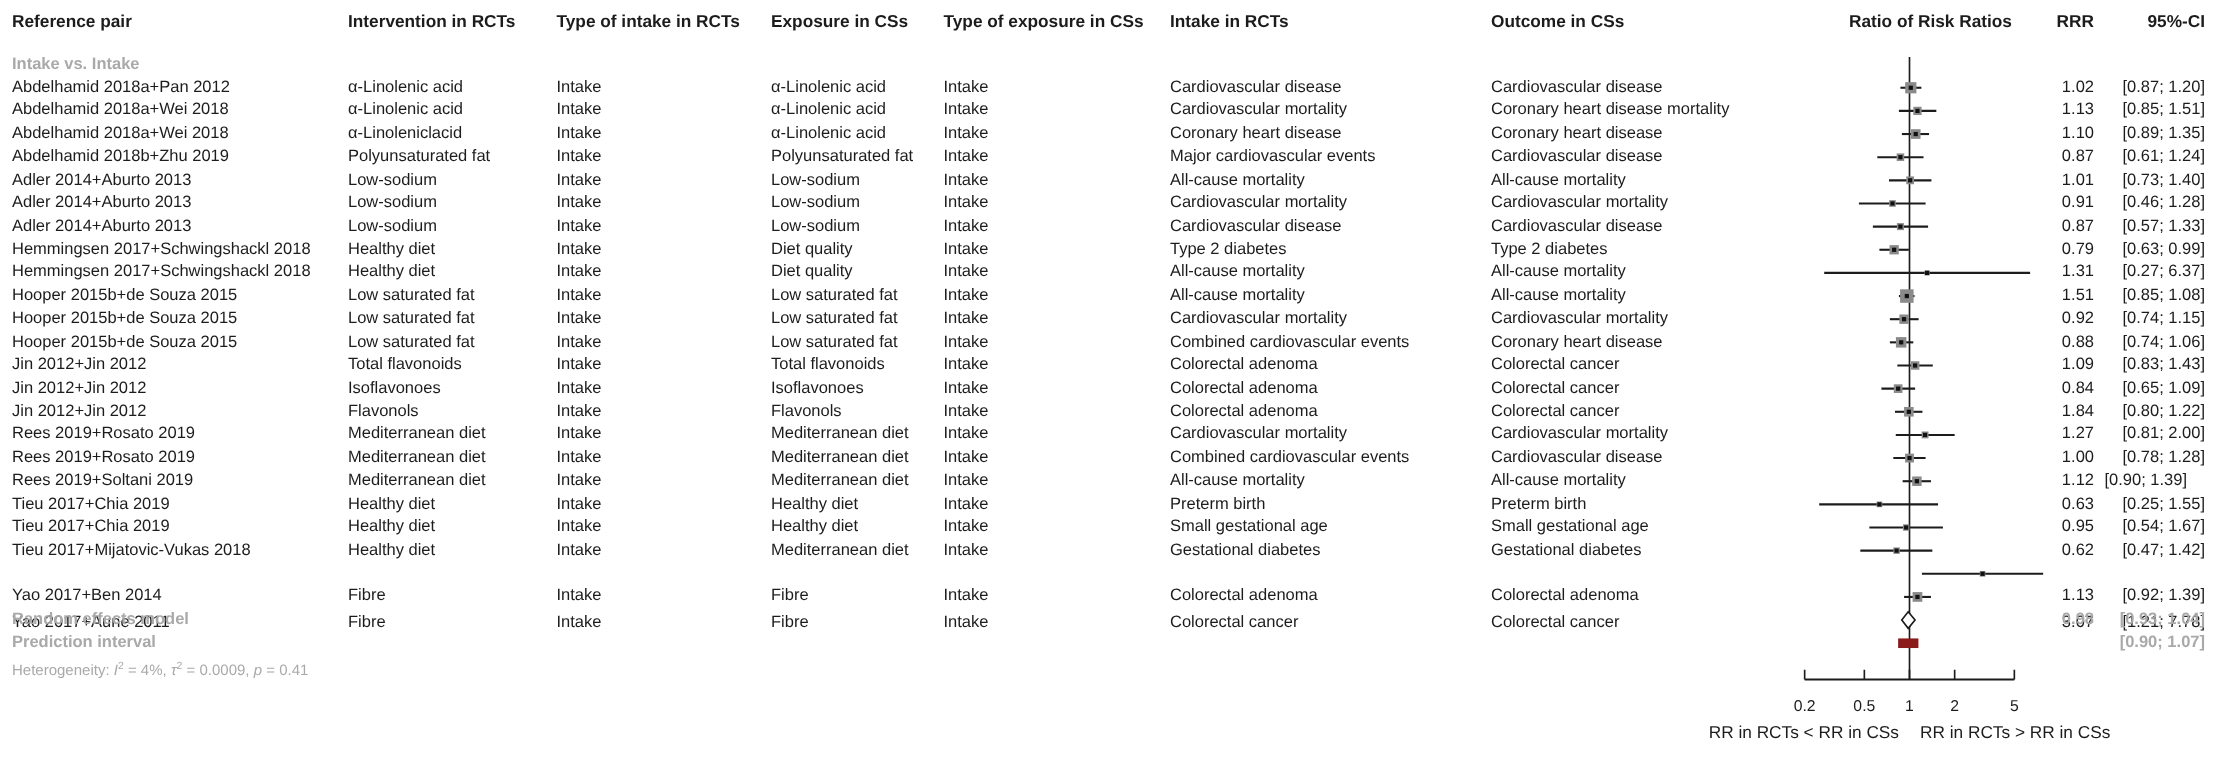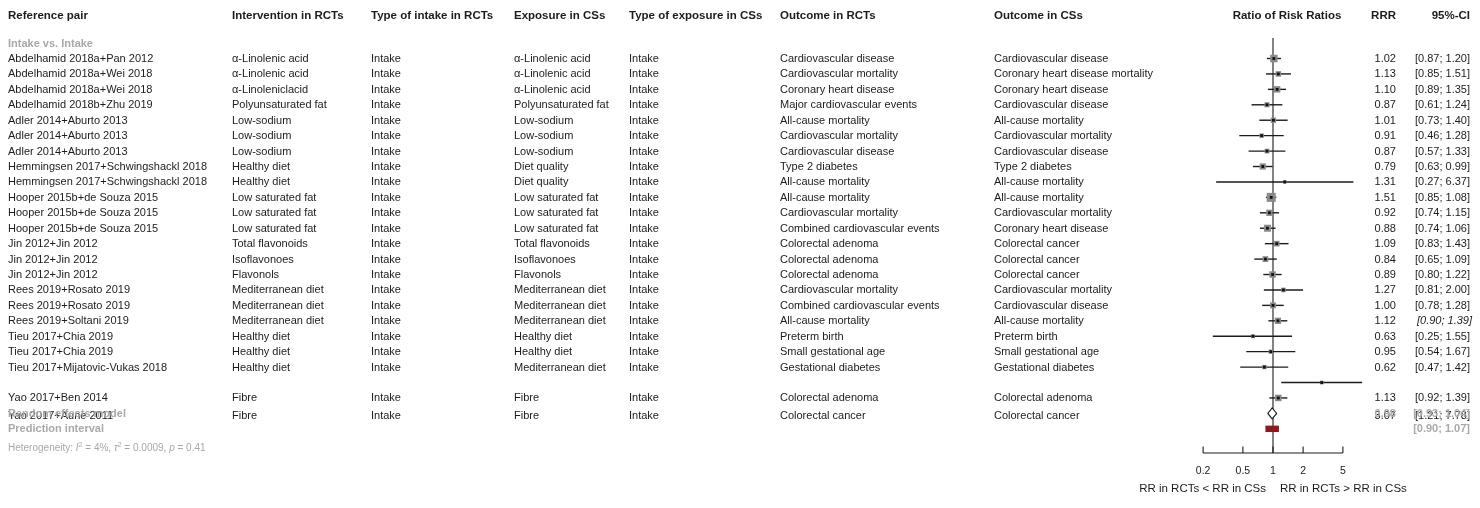--- a/index.html
+++ b/index.html
@@ -20,21 +20,21 @@
 </head>
 <body>
 
 <div class="canvas">
 
   <div class="hdr" style="left:8px">Reference pair</div>
   <div class="hdr" style="left:232px">Intervention in RCTs</div>
   <div class="hdr" style="left:371px">Type of intake in RCTs</div>
   <div class="hdr" style="left:514px">Exposure in CSs</div>
   <div class="hdr" style="left:629px">Type of exposure in CSs</div>
-  <div class="hdr" style="left:780px">Outcome in RCTs</div>
+  <div class="hdr" style="left:780px">Intake in RCTs</div>
   <div class="hdr" style="left:994px">Outcome in CSs</div>
   <div class="hdr center" style="left:1207px;width:160px">Ratio of Risk Ratios</div>
   <div class="hdr rightal" style="right:84px">RRR</div>
   <div class="hdr rightal" style="right:10px">95%-CI</div>
 
   <div class="frow" style="top:35.6px">
     <span class="cell bold muted" style="left:8px">Intake vs. Intake</span>
   </div>
 
   <div id="rows">
@@ -193,21 +193,21 @@
         <span class="cell" style="right: 10px;">[0.65; 1.09]</span>
       </div>
       <div class="frow" style="top: 267.02px;">
         <span class="cell" style="left: 8px;">Jin 2012+Jin 2012</span>
         <span class="cell" style="left: 232px;">Flavonols</span>
         <span class="cell" style="left: 371px;">Intake</span>
         <span class="cell" style="left: 514px;">Flavonols</span>
         <span class="cell" style="left: 629px;">Intake</span>
         <span class="cell" style="left: 780px;">Colorectal adenoma</span>
         <span class="cell" style="left: 994px;">Colorectal cancer</span>
-        <span class="cell" style="right: 84px;">0.89</span>
+        <span class="cell" style="right: 84px;">1.84</span>
         <span class="cell" style="right: 10px;">[0.80; 1.22]</span>
       </div>
       <div class="frow" style="top: 282.45px;">
         <span class="cell" style="left: 8px;">Rees 2019+Rosato 2019</span>
         <span class="cell" style="left: 232px;">Mediterranean diet</span>
         <span class="cell" style="left: 371px;">Intake</span>
         <span class="cell" style="left: 514px;">Mediterranean diet</span>
         <span class="cell" style="left: 629px;">Intake</span>
         <span class="cell" style="left: 780px;">Cardiovascular mortality</span>
         <span class="cell" style="left: 994px;">Cardiovascular mortality</span>
@@ -227,21 +227,21 @@
       </div>
       <div class="frow" style="top: 313.31px;">
         <span class="cell" style="left: 8px;">Rees 2019+Soltani 2019</span>
         <span class="cell" style="left: 232px;">Mediterranean diet</span>
         <span class="cell" style="left: 371px;">Intake</span>
         <span class="cell" style="left: 514px;">Mediterranean diet</span>
         <span class="cell" style="left: 629px;">Intake</span>
         <span class="cell" style="left: 780px;">All-cause mortality</span>
         <span class="cell" style="left: 994px;">All-cause mortality</span>
         <span class="cell" style="right: 84px;">1.12</span>
-        <span class="cell" style="right: 8px; font-style: italic;">[0.90; 1.39]</span>
+        <span class="cell" style="right: 22px;">[0.90; 1.39]</span>
       </div>
       <div class="frow" style="top: 328.74px;">
         <span class="cell" style="left: 8px;">Tieu 2017+Chia 2019</span>
         <span class="cell" style="left: 232px;">Healthy diet</span>
         <span class="cell" style="left: 371px;">Intake</span>
         <span class="cell" style="left: 514px;">Healthy diet</span>
         <span class="cell" style="left: 629px;">Intake</span>
         <span class="cell" style="left: 780px;">Preterm birth</span>
         <span class="cell" style="left: 994px;">Preterm birth</span>
         <span class="cell" style="right: 84px;">0.63</span>

